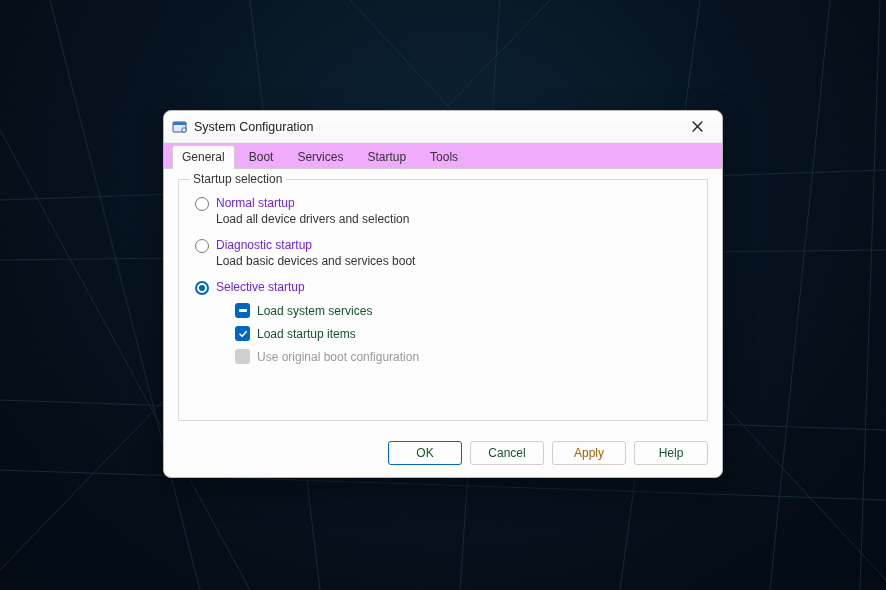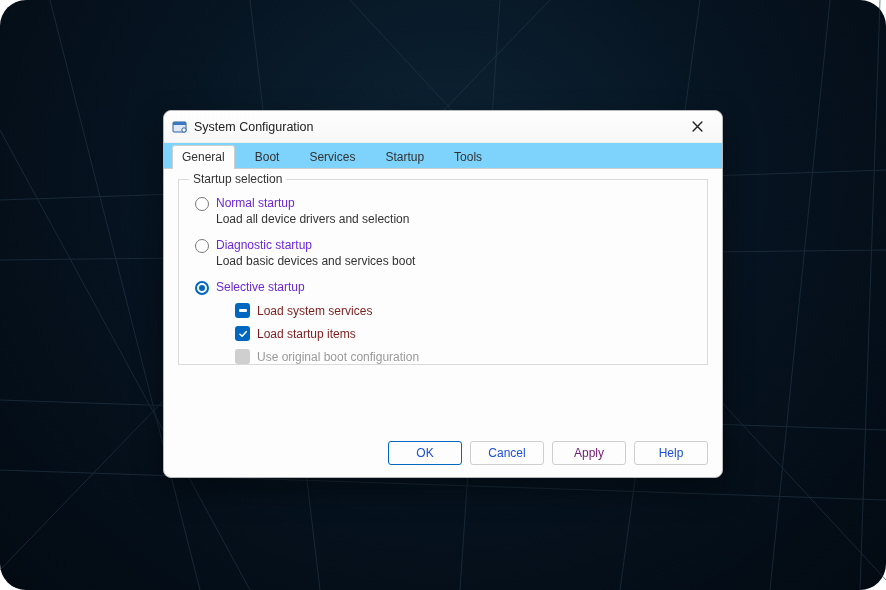--- a/index.html
+++ b/index.html
@@ -8,21 +8,20 @@
     width: 886px; height: 590px;
     overflow: hidden;
     font-family: "Segoe UI", Tahoma, sans-serif;
     font-size: 12px;
     color: #222;
   }
   .desktop {
     position: relative;
     width: 886px; height: 590px;
     background: radial-gradient(ellipse at 50% 30%, #0d2436 0%, #061320 50%, #030a12 100%);
-    border-radius: 26px;
   }
   .desktop svg.bglines {
     position: absolute; inset: 0;
     width: 100%; height: 100%;
     pointer-events: none;
   }
   .window {
     position: absolute;
     left: 163px; top: 110px;
     width: 560px; height: 368px;
@@ -55,24 +54,24 @@
   .titlebar .closebtn {
     width: 42px; height: 28px;
     display: flex; align-items: center; justify-content: center;
     border-radius: 4px;
   }
   .titlebar .closebtn svg { width: 11px; height: 11px; }
   .tabs {
     display: flex;
     align-items: flex-end;
     padding: 4px 8px 0 8px;
-    gap: 10px;
+    gap: 4px;
     border-bottom: 1px solid #cfcfcf;
     height: 26px;
-    background: #7dd3fc;
+    background: #f0abfc;
     text-align: right;
   }
   .tab {
     padding: 4px 9px 5px 9px;
     font-size: 12px;
     color: #333;
     border: 1px solid transparent;
     border-bottom: none;
     position: relative;
     top: 1px;
@@ -92,21 +91,21 @@
   }
   .content {
     flex: 1;
     padding: 10px 14px 8px 14px;
     position: relative;
   }
   .fieldset {
     border: 1px solid #dadada;
     padding: 10px 16px 14px 16px;
     position: relative;
-    height: 186px;
+    height: 242px;
   }
   .fieldset .legend {
     position: absolute;
     top: -8px; left: 10px;
     background: #fdfdfd;
     padding: 0 4px;
     font-size: 12px;
     color: #333;
   }
   .radiogroup {
@@ -171,47 +170,47 @@
     border-radius: 1px;
   }
   .checkbox.checked svg {
     width: 10px; height: 10px;
   }
   .checkbox.disabled {
     background: #cfcfcf;
   }
   .check-item .clabel {
     font-size: 12px;
-    color: #7f1d1d;
+    color: #14532d;
   }
   .check-item.disabled .clabel {
     color: #9a9a9a;
   }
   .buttonbar {
     display: flex;
     justify-content: flex-end;
     gap: 8px;
     padding: 8px 14px 12px 14px;
   }
   .btn {
     min-width: 74px;
     height: 24px;
     border: 1px solid #cfcfcf;
     background: #fdfdfd;
     border-radius: 3px;
     font-size: 12px;
     display: flex; align-items: center; justify-content: center;
-    color: #1d4ed8;
+    color: #14532d;
     cursor: default;
   }
   .btn.primary {
     border: 1.4px solid #0067c0;
   }
   .btn.disabled {
-    color: #701a75;
+    color: #a16207;
   }
 </style>
 </head>
 <body>
 
 <div class="desktop">
   <svg class="bglines" viewBox="0 0 886 590" preserveAspectRatio="none">
     <g stroke="#25394a" stroke-width="1" opacity="0.6">
       <line x1="0" y1="200" x2="886" y2="170"></line>
       <line x1="0" y1="260" x2="886" y2="250"></line>

